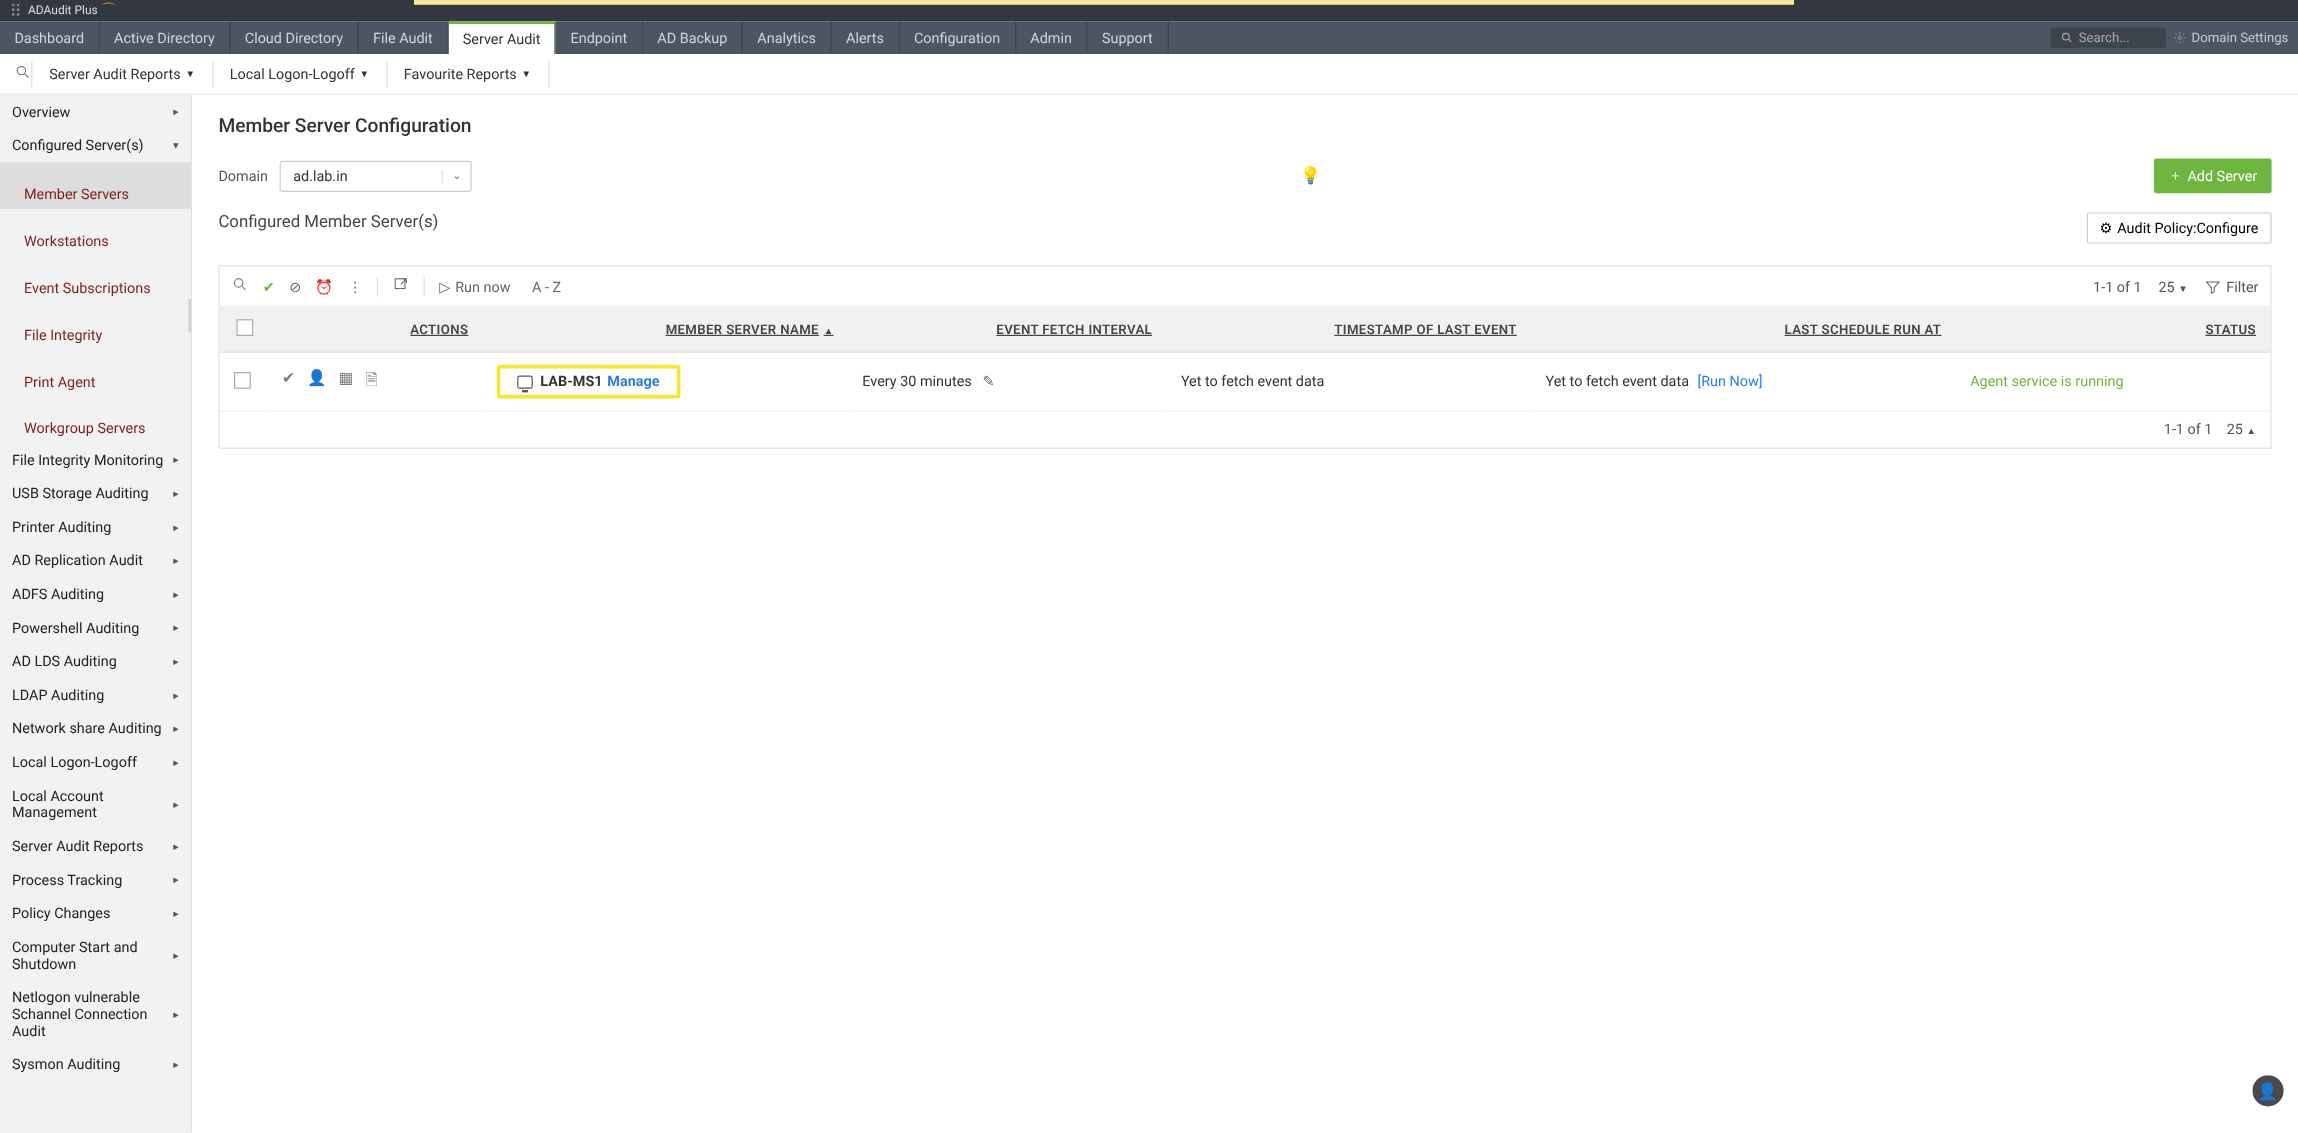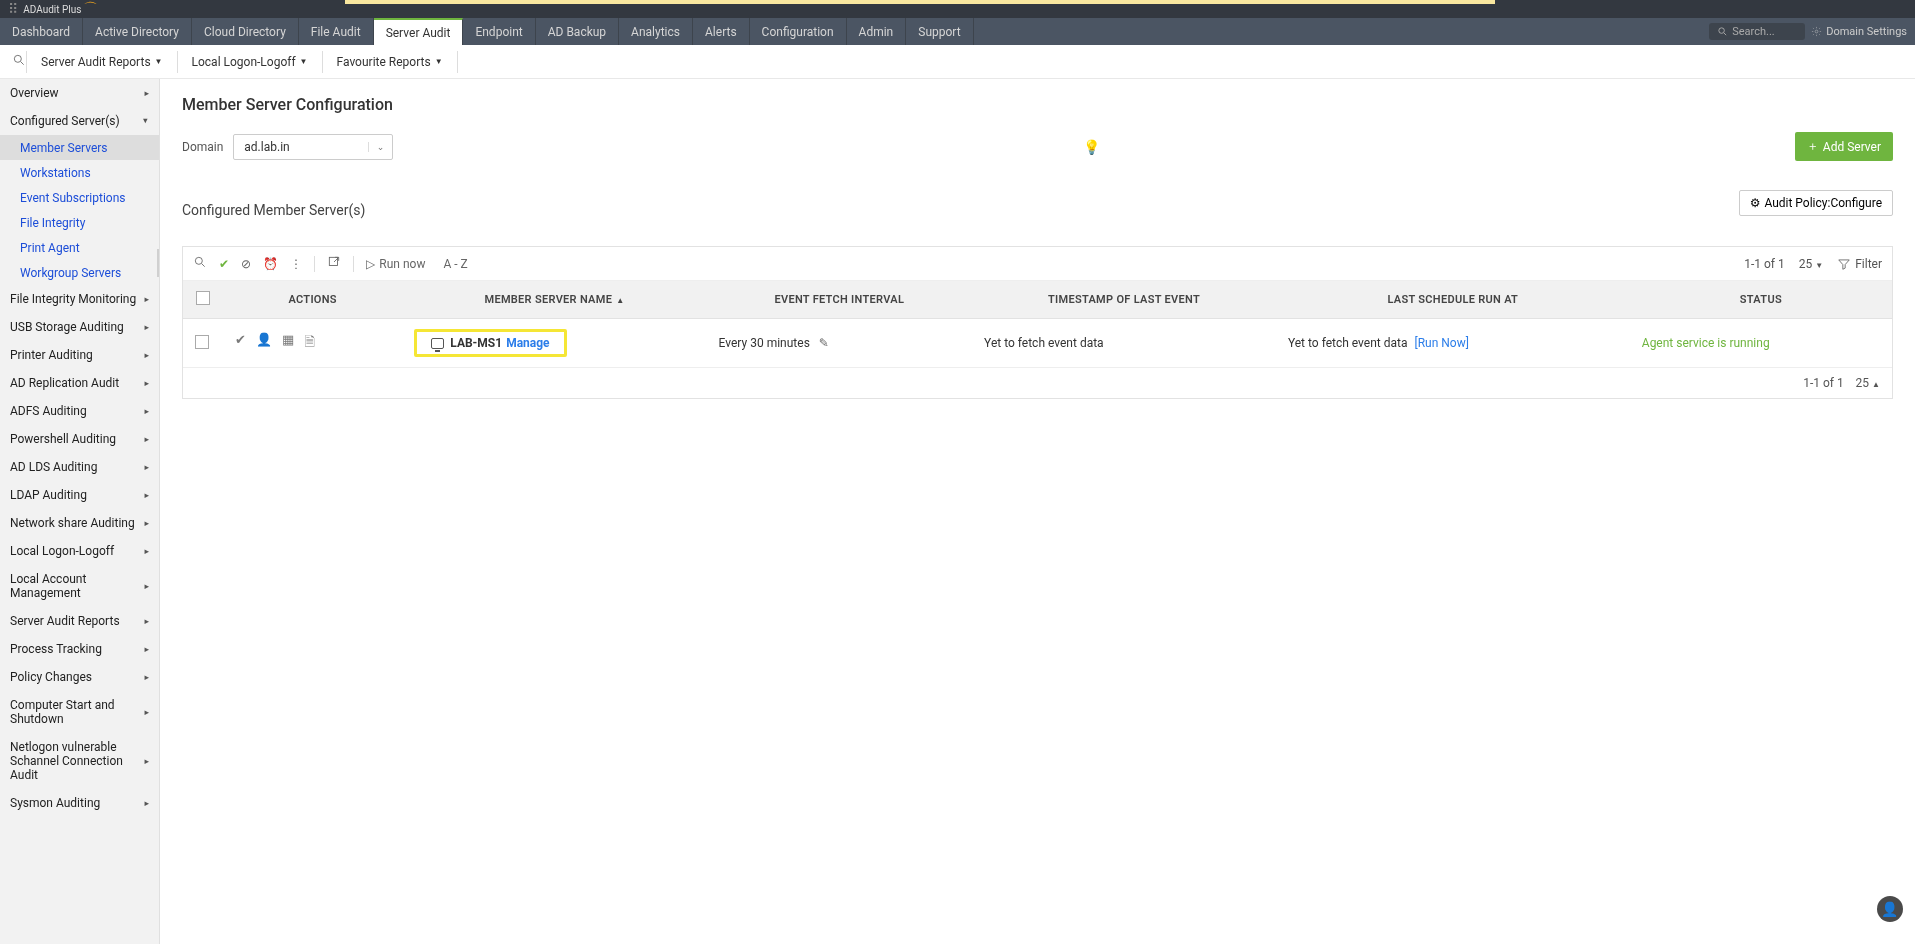--- a/index.html
+++ b/index.html
@@ -30,47 +30,47 @@
 .sec-search-icon svg { width:14px; height:14px; }
 
 
 .main { display:flex; height:calc(100vh - 79px); }
 .sidebar { width:160px; background:#f2f2f2; overflow-y:auto; border-right:1px solid #e0e0e0; position:relative; }
 .content { flex:1; padding:16px 22px; overflow:auto; background:#fff; }
 
 .side-cat { display:flex; align-items:center; justify-content:space-between; padding:7px 10px; font-size:12px; color:#222; cursor:pointer; }
 .side-cat.expanded .chev { transform:rotate(90deg); }
 .chev { font-size:9px; color:#555; transition:transform .15s; }
-.side-sub { padding:6px 10px 5px 20px; font-size:12px; color:#1d4ed8; cursor:pointer; }
+.side-sub { padding:20px 10px 5px 20px; font-size:12px; color:#7f1d1d; cursor:pointer; }
 .side-sub.active { background:#dddddd; }
 .side-collapse-tab { position:absolute; right:-8px; top:170px; width:10px; height:28px; background:#d0d0d0; border-radius:0 4px 4px 0; cursor:pointer; }
 
 .page-title { font-size:16px; color:#333; margin-bottom:18px; font-weight:500; }
 .domain-row { display:flex; align-items:center; gap:10px; margin-bottom:16px; }
 .domain-label { font-size:12px; color:#555; }
 .domain-select { border:1px solid #ccc; border-radius:2px; padding:5px 28px 5px 10px; font-size:12px; position:relative; background:#fff; min-width:160px; }
 .domain-select .dd-caret { position:absolute; right:8px; top:50%; transform:translateY(-50%); font-size:9px; color:#777; border-left:1px solid #ddd; padding-left:8px; }
 .add-server-btn { margin-left:auto; background:#6fb53f; color:#fff; border:none; padding:6px 12px; font-size:12px; border-radius:2px; cursor:pointer; display:flex; align-items:center; gap:4px; }
 .hint-icon { color:#e8a020; font-size:14px; margin-right:4px; cursor:pointer; }
 
-.section-title { font-size:14px; color:#444; margin-bottom:10px;margin-top:25px; }
+.section-title { font-size:14px; color:#444; margin-bottom:10px; }
 .audit-policy-btn { float:right; border:1px solid #ccc; background:#fff; padding:5px 10px; font-size:12px; border-radius:2px; cursor:pointer; display:flex; align-items:center; gap:4px; }
 
 .table-wrap { border:1px solid #e2e2e2; margin-top:18px; }
 .toolbar { display:flex; align-items:center; padding:8px 10px; border-bottom:1px solid #eee; gap:12px; font-size:12px; }
 .toolbar-icons { display:flex; gap:12px; align-items:center; }
 .toolbar-icons span, .toolbar-icons svg { cursor:pointer; color:#666; }
 .ico-sep { border-left:1px solid #ddd; height:16px; }
 .run-now { color:#2b7de9; cursor:pointer; display:flex; align-items:center; gap:4px; }
 .az-link { color:#2b7de9; cursor:pointer; margin-left:6px; }
 .toolbar-right { margin-left:auto; display:flex; align-items:center; gap:14px; color:#555; }
 .filter-btn { cursor:pointer; display:flex; align-items:center; gap:4px; }
 
 table { width:100%; border-collapse:collapse; }
-th { background:#f1f1f1; text-align:center; padding:10px 12px; font-size:11px; font-weight:600; color:#444; letter-spacing:.3px; border-bottom:1px solid #e2e2e2; }
+th { background:#f1f1f1; text-align:right; padding:10px 12px; font-size:11px; font-weight:600; color:#444; letter-spacing:.3px; border-bottom:1px solid #e2e2e2;text-decoration:underline; }
 td { padding:10px 12px; font-size:12px; color:#333; border-bottom:1px solid #eee; }
 th .sort-caret { margin-left:4px; font-size:8px; }
 .chk { width:14px; height:14px; border:1px solid #aaa; background:#fff; display:inline-block; }
 .action-icons { display:flex; gap:10px; }
 .action-icons span { color:#7a7a7a; cursor:pointer; font-size:13px; }
 .status-ok { color:#6fb53f; font-size:13px; }
 .server-cell { display:inline-flex; align-items:center; gap:4px; border:3px solid #f5e635; padding:4px 14px; border-radius:2px;font-weight:bold; }
 .link { color:#2b7de9; cursor:pointer; }
 .status-running { color:#6fb53f; }
 .footer-pag { text-align:right; padding:8px 12px; font-size:12px; color:#555; }

